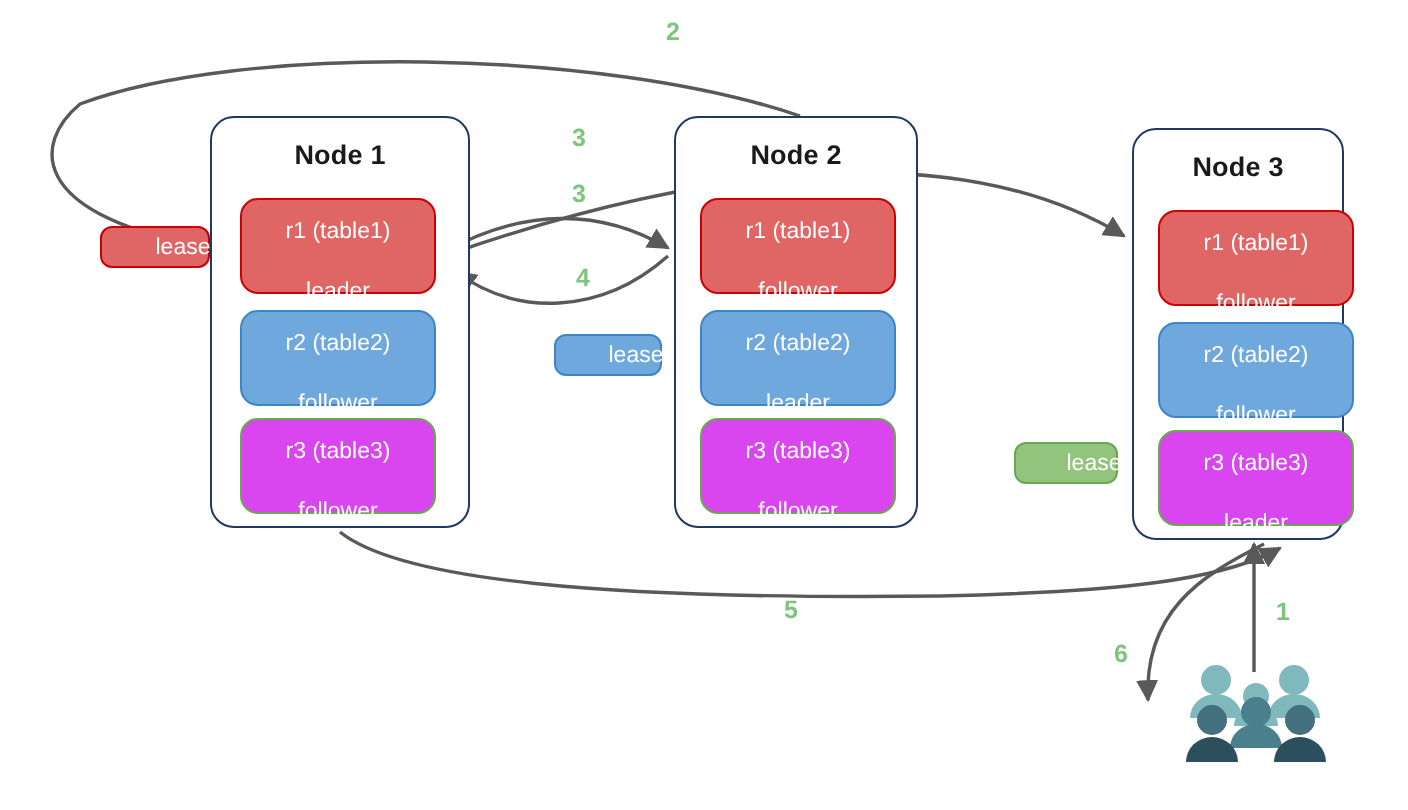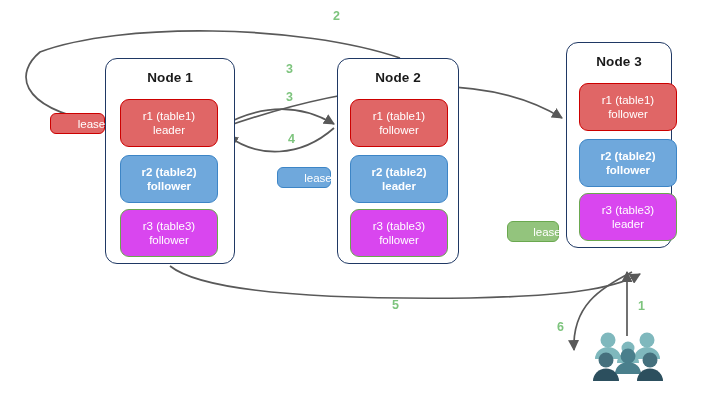--- a/index.html
+++ b/index.html
@@ -49,23 +49,23 @@
     box-sizing: border-box;
     display: flex;
     flex-direction: column;
     align-items: center;
     justify-content: center;
     color: #ffffff;
     font-size: 11.5px;
     line-height: 14.5px;
     text-align: center;
   }
-  .replica .ln { display: block; }
+  .replica .ln { display: block; margin-top: 16px; }
   .rep-red   { background: #e06666; border: 1.4px solid #cc0000; }
-  .rep-blue  { background: #6fa8dc; border: 1.4px solid #3d85c6; font-weight: bold; }
+  .rep-blue  { background: #6fa8dc; border: 1.4px solid #3d85c6; }
   .rep-green { background: #d946ef; border: 1.4px solid #6aa84f; }
 
   .lease {
     position: absolute;
     border-radius: 6px;
     box-sizing: border-box;
     display: flex;
     align-items: center;
     justify-content: center;
     color: #ffffff;
@@ -144,21 +144,21 @@
     <div class="replica rep-blue" style="left:12px; top:96px; width:98px; height:48px;">
       <span class="ln">r2 (table2)</span>
       <span class="ln">leader</span>
     </div>
     <div class="replica rep-green" style="left:12px; top:150px; width:98px; height:48px;">
       <span class="ln">r3 (table3)</span>
       <span class="ln">follower</span>
     </div>
   </div>
 
-  <div class="node-box" style="left:566px; top:42px; width:106px; height:206px;">
+  <div class="node-box" style="left:566px; top:64px; width:106px; height:206px;">
     <div class="node-title">Node 3</div>
     <div class="replica rep-red" style="left:12px; top:40px; width:98px; height:48px;">
       <span class="ln">r1 (table1)</span>
       <span class="ln">follower</span>
     </div>
     <div class="replica rep-blue" style="left:12px; top:96px; width:98px; height:48px;">
       <span class="ln">r2 (table2)</span>
       <span class="ln">follower</span>
     </div>
     <div class="replica rep-green" style="left:12px; top:150px; width:98px; height:48px;">

